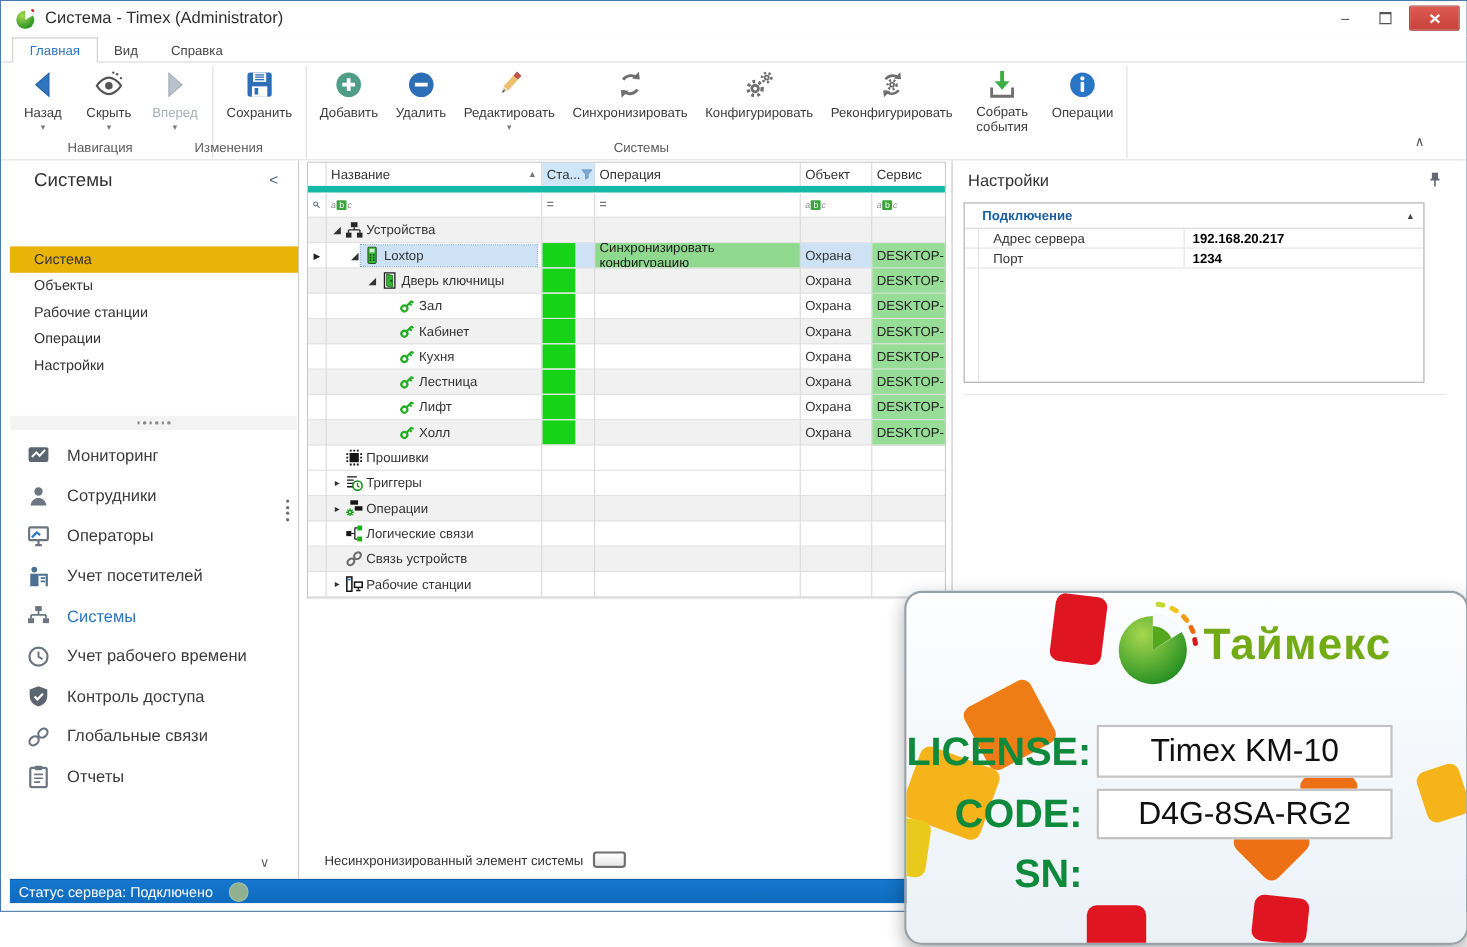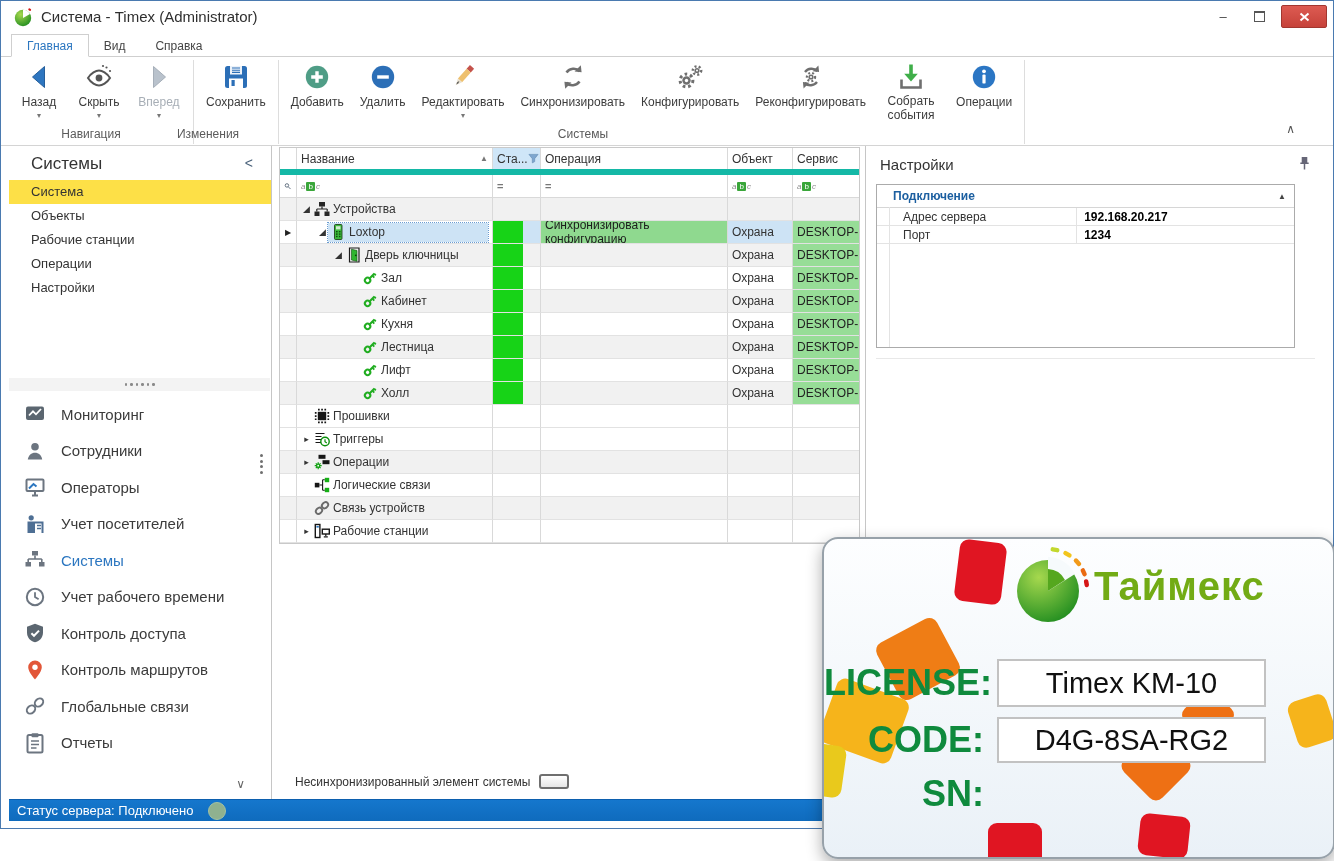--- a/index.html
+++ b/index.html
@@ -37,21 +37,21 @@
   .rgl{position:absolute;bottom:4px;font-size:12px;color:#5b5b5b;transform:translateX(-50%);white-space:nowrap;}
   .rcollapse{position:absolute;right:38px;top:66px;color:#555;font-size:12px;line-height:1;}
   
   .bodyarea{position:absolute;top:145px;left:0;right:0;height:653px;background:#fff;}
   .sidebar{position:absolute;left:8px;top:0;width:263px;height:653px;border-right:1px solid #c6c6c6;
            box-sizing:border-box;background:#fff;}
   .side-title{position:absolute;left:22px;top:8px;font-size:17px;color:#333;}
   .side-collapse{position:absolute;right:18px;top:9px;font-size:14px;color:#49617a;}
   .side-items{position:absolute;top:34px;left:0;right:0;}
   .side-item{height:24px;line-height:24px;padding-left:22px;font-size:13px;color:#333;}
-  .side-item.selected{background:#fde047;}
+  .side-item.selected{background:#eab308;margin-top:44px;}
   .hsplit{position:absolute;top:232px;left:0;right:1px;height:13px;background:#f3f3f3;
           display:flex;align-items:center;justify-content:center;gap:3px;}
   .hsplit i{width:2.5px;height:2.5px;background:#8a8a8a;border-radius:50%;}
   .navlist{position:absolute;top:250px;left:0;right:0;}
   .nav-item{height:36.5px;display:flex;align-items:center;padding-left:15px;gap:15px;}
   .nav-item svg{width:22px;height:22px;flex:none;}
   .nav-label{font-size:15px;color:#3b3b3b;}
   .nav-item.active .nav-label{color:#2b76c0;}
   .side-chevron{position:absolute;bottom:8px;right:26px;color:#666;font-size:12px;}
   .vsplit{position:absolute;left:259px;top:308px;display:flex;flex-direction:column;gap:2.5px;align-items:center;z-index:3;}
@@ -534,26 +534,20 @@
               <span class="nav-label">Учет рабочего времени</span>
             </div>
             <div class="nav-item">
               <svg class="">
                 <use href="#n-access"></use>
               </svg>
               <span class="nav-label">Контроль доступа</span>
             </div>
             <div class="nav-item">
               <svg class="">
-                <use href="#n-routes"></use>
-              </svg>
-              <span class="nav-label">Контроль маршрутов</span>
-            </div>
-            <div class="nav-item">
-              <svg class="">
                 <use href="#n-global"></use>
               </svg>
               <span class="nav-label">Глобальные связи</span>
             </div>
             <div class="nav-item">
               <svg class="">
                 <use href="#n-reports"></use>
               </svg>
               <span class="nav-label">Отчеты</span>
             </div>

